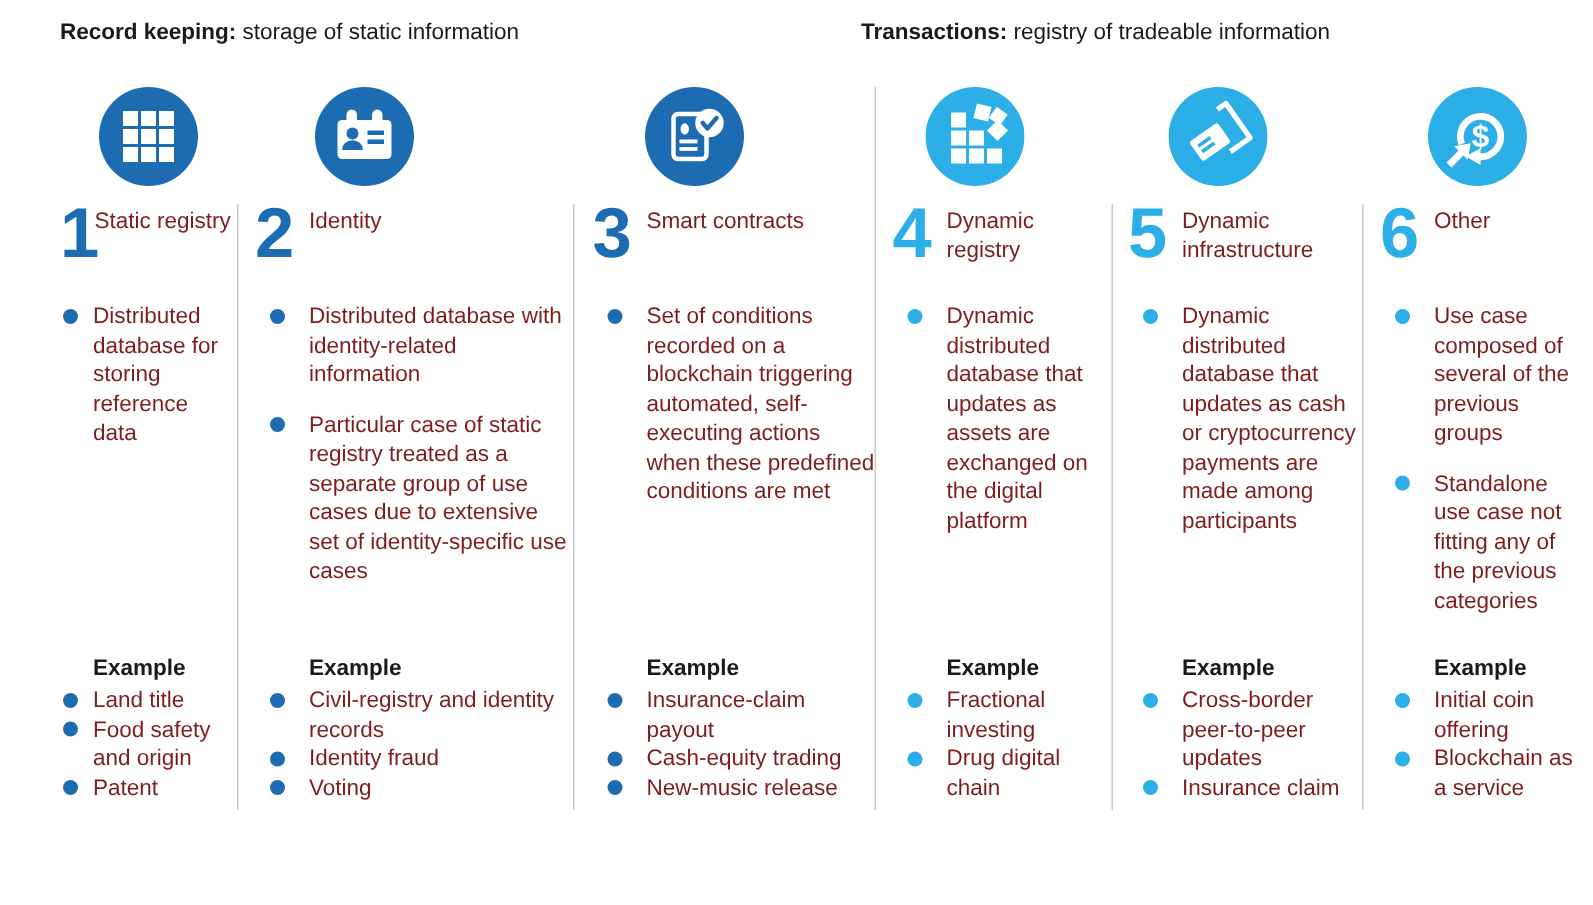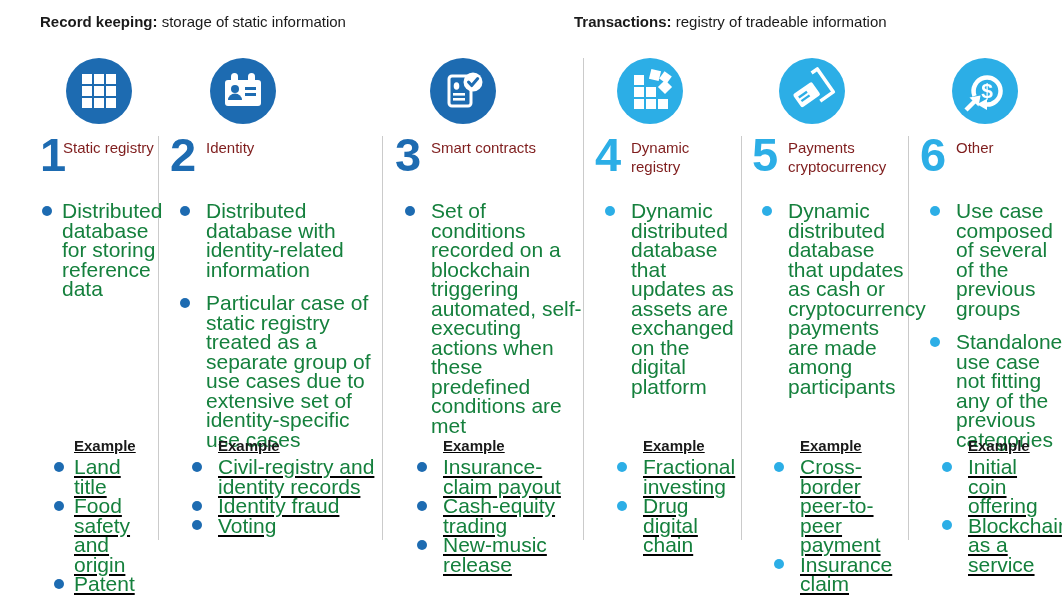--- a/index.html
+++ b/index.html
@@ -18,31 +18,31 @@
 
   .col-head { display:flex; margin-top:11px; height:46px; }
   .num { font-size:47px; font-weight:700; line-height:40px; letter-spacing:-1px; width:27px; margin-right:9px; flex:none; }
   .c1 .num { width:16px; margin-right:7px; }
   .col-title { font-size:15px; font-weight:400; color:#7f1d1d; line-height:19px; padding-top:3px; }
 
   .sec1 .num { color:#1d6bb1; }
   .sec2 .num { color:#2caee6; }
 
   ul { list-style:none; }
-  li { position:relative; padding-left:36px; font-size:21px; line-height:19.5px; color:#15803d; }
+  li { position:relative; padding-left:36px; font-size:15px; line-height:19.5px; color:#7f1d1d; }
   li::before { content:""; position:absolute; left:10px; top:4.5px; width:10px; height:10px; border-radius:50%; }
   .sec1 li::before { background:#1d6bb1; }
   .sec2 li::before { background:#2caee6; }
   .c1 li { padding-left:22px; }
   .c1 li::before { left:2px; }
 
   .desc { margin-top:20px; }
   .desc li + li { margin-top:14px; }
 
-  .example { position:absolute; top:379px; left:12px; right:0;text-decoration:underline; }
+  .example { position:absolute; top:379px; left:0; right:0; }
   .ex-title { font-size:15px; font-weight:700; color:#1a1a1a; padding-left:36px; margin-bottom:3px; }
   .c1 .ex-title { padding-left:22px; }
 
   .footer-logo { position:absolute; left:40px; top:566px; font-family:"Liberation Serif","DejaVu Serif",serif; font-size:19px; color:#8c9b97; letter-spacing:0.4px;margin-top:47px; }
 
   
   .c1 { left:40px;  width:118px; }
   .c2 { left:170px; width:212px; }
   .c3 { left:395px; width:188px; }
   .c4 { left:595px; width:146px; }
@@ -207,29 +207,29 @@
         <g transform="rotate(-35 33 33)">
           <path d="M43 18 h7 v28 h-16" fill="none" stroke="#ffffff" stroke-width="3.5" stroke-linejoin="round"></path>
           <rect x="15" y="25" width="23" height="16" rx="2" fill="#ffffff"></rect>
           <rect x="18.5" y="29.5" width="10" height="2.4" fill="#2caee6"></rect>
           <rect x="18.5" y="34" width="10" height="2.4" fill="#2caee6"></rect>
         </g>
       </svg>
     </div>
     <div class="col-head">
       <span class="num">5</span>
-      <span class="col-title">Payments cryptocurrency</span>
+      <span class="col-title">Dynamic infrastructure</span>
     </div>
     <ul class="desc">
       <li>Dynamic distributed database that updates as cash or cryptocurrency payments are made among participants</li>
     </ul>
     <div class="example">
       <div class="ex-title">Example</div>
       <ul>
-        <li>Cross-border peer-to-peer payment</li>
+        <li>Cross-border peer-to-peer updates</li>
         <li>Insurance claim</li>
       </ul>
     </div>
   </div>
 
   <div class="col c6 sec2">
     <div class="icon-circle">
       <svg width="66" height="66" viewBox="0 0 66 66">
         <circle cx="33" cy="33" r="33" fill="#2caee6"></circle>
         <path d="M22.5 38 A 13.5 13.5 0 1 1 33 46.4" fill="none" stroke="#ffffff" stroke-width="4.5"></path>

